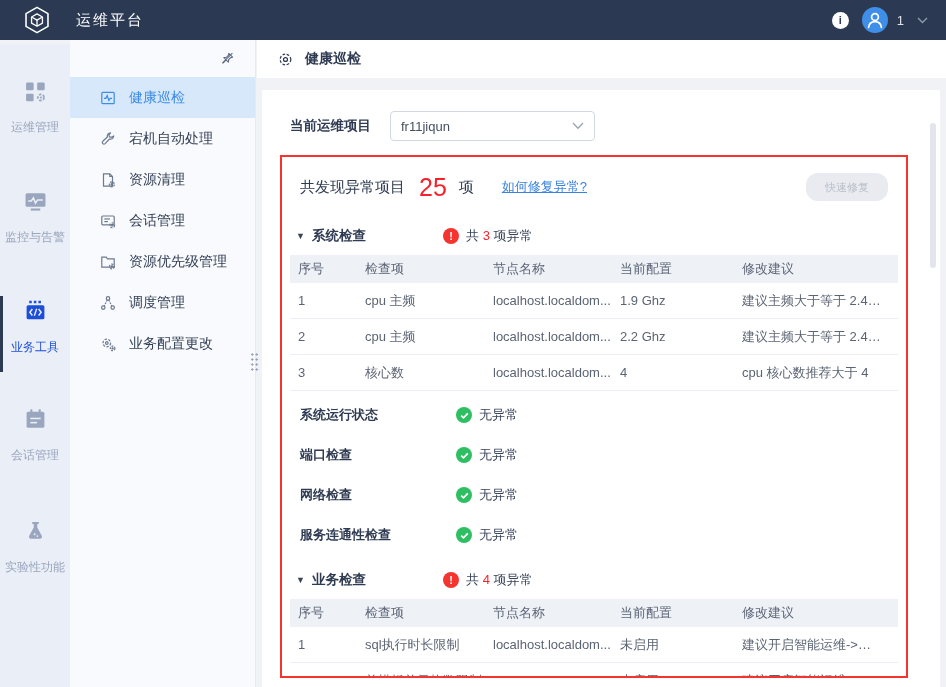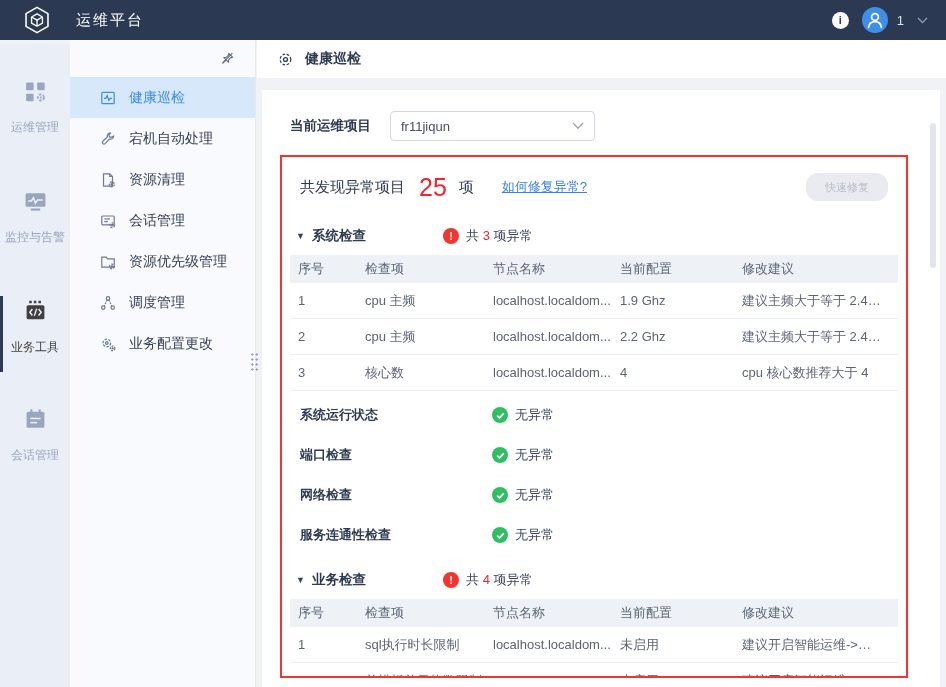--- a/index.html
+++ b/index.html
@@ -16,21 +16,21 @@
   .nav-right { margin-left:auto; display:flex; align-items:center; gap:13px; padding-right:18px; }
   .info-badge { width:17px; height:17px; border-radius:50%; background:#fff; color:#2b3a52;
     font-size:11px; font-weight:bold; display:flex; align-items:center; justify-content:center; cursor:pointer; }
   .avatar { width:26px; height:26px; border-radius:50%; background:#3f8fe8;
     display:flex; align-items:center; justify-content:center; cursor:pointer; }
   .user-count { color:#dde2ea; font-size:13px; margin-left:-4px; }
   
   .rail { position:absolute; top:44px; left:0; width:70px; bottom:0; background:#e9eef7; z-index:20; }
   .rail-item { position:absolute; left:0; width:70px; display:flex; flex-direction:column;
     align-items:center; gap:13px; color:#9aa6bd; font-size:12px; cursor:pointer; }
-  .rail-item.active { color:#404040; }
+  .rail-item.active { color:#1d4ed8; }
   .rail-indicator { position:absolute; left:0; top:252px; width:3px; height:76px; background:#2b3a52; }
   
   .sidebar { position:absolute; top:40px; left:70px; width:186px; bottom:0;
     background:#f8fafd; border-right:1px solid #e5e9f0; z-index:20; }
   .pin-row { height:37px; display:flex; justify-content:flex-end; align-items:center; padding-right:20px; }
   .menu-item { height:41px; display:flex; align-items:center; padding-left:30px; gap:13px;
     font-size:14px; color:#333f54; cursor:pointer; }
   .menu-item .mi { color:#6e7a90; display:flex; }
   .menu-item.active { background:#d8e8fb; color:#3d8ce5; }
   .menu-item.active .mi { color:#3d8ce5; }
@@ -63,21 +63,21 @@
   .circle-red { background:#f5342f; color:#fff; font-size:11px; font-weight:bold; }
   .circle-green { background:#2fbf63; }
   
   .tbl { margin-top:4px; }
   .trow { display:grid; grid-template-columns:67px 128px 127px 122px 1fr; align-items:center;
     padding:0 8px; font-size:13px; }
   .thead { height:28px; background:#eef1f6; color:#5b6576; }
   .tbody { height:36px; border-bottom:1px solid #ebeef4; color:#5b6473; }
   .trow span { white-space:nowrap; overflow:hidden; text-overflow:ellipsis; padding-right:8px; }
   
-  .status-row { height:40px; display:flex; align-items:center; padding:0 10px;gap:36px; }
+  .status-row { height:40px; display:flex; align-items:center; padding:0 10px; }
   .status-label { font-size:13px; font-weight:bold; color:#2f3b52; width:156px; }
   .status-val { display:flex; align-items:center; gap:7px; font-size:13px; color:#39445a; }
   
   .resize-handle { position:absolute; left:250px; top:352px; width:10px; height:21px; z-index:25;
     background-image:radial-gradient(circle, #9aa3b5 1px, transparent 1.2px);
     background-size:4.5px 5px; cursor:col-resize; }
   .scroll-thumb { position:absolute; right:4px; top:33px; width:6px; height:145px;
     background:#e2e5eb; border-radius:3px; cursor:grab; }
   .pin { color:#5f6b80; cursor:pointer; display:flex; }
 </style>
@@ -156,20 +156,31 @@
         <rect x="2.5" y="3.5" width="17" height="15.5" rx="1.6" fill="currentColor"></rect>
         <line x1="7" y1="1.3" x2="7" y2="6" stroke="currentColor" stroke-width="2"></line>
         <line x1="15" y1="1.3" x2="15" y2="6" stroke="currentColor" stroke-width="2"></line>
         <line x1="6" y1="10" x2="16" y2="10" stroke="#e9eef7" stroke-width="1.5"></line>
         <line x1="6" y1="14" x2="12.5" y2="14" stroke="#e9eef7" stroke-width="1.5"></line>
       </svg>
     </span>
     <span>会话管理</span>
   </div>
 
+  <div class="rail-item" style="top:476px">
+    <span>
+      <svg width="23" height="23" viewBox="0 0 22 22">
+        <path d="M9.3 2.8h3.4v4.4l4.3 7.9c.7 1.3-.2 2.9-1.7 2.9H6.7c-1.5 0-2.4-1.6-1.7-2.9l4.3-7.9z" fill="currentColor"></path>
+        <line x1="7.8" y1="2.8" x2="14.2" y2="2.8" stroke="currentColor" stroke-width="1.8"></line>
+        <circle cx="10.2" cy="13.6" r="1" fill="#e9eef7"></circle>
+        <circle cx="12.8" cy="15.4" r=".8" fill="#e9eef7"></circle>
+      </svg>
+    </span>
+    <span>实验性功能</span>
+  </div>
 </div>
 
 <div class="sidebar">
   <div class="pin-row">
     <span class="pin">
       <svg width="15" height="15" viewBox="0 0 16 16" fill="none" stroke="currentColor" stroke-width="1.2" stroke-linejoin="round">
         <path d="M9.4 2.6l4 4-2 .5-2.1 2.1-.4 2.7-4.8-4.8 2.7-.4 2.1-2.1z"></path>
         <line x1="6.3" y1="9.7" x2="2.8" y2="13.2"></line>
         <line x1="2.6" y1="12.9" x2="13.2" y2="2.3"></line>
       </svg>

